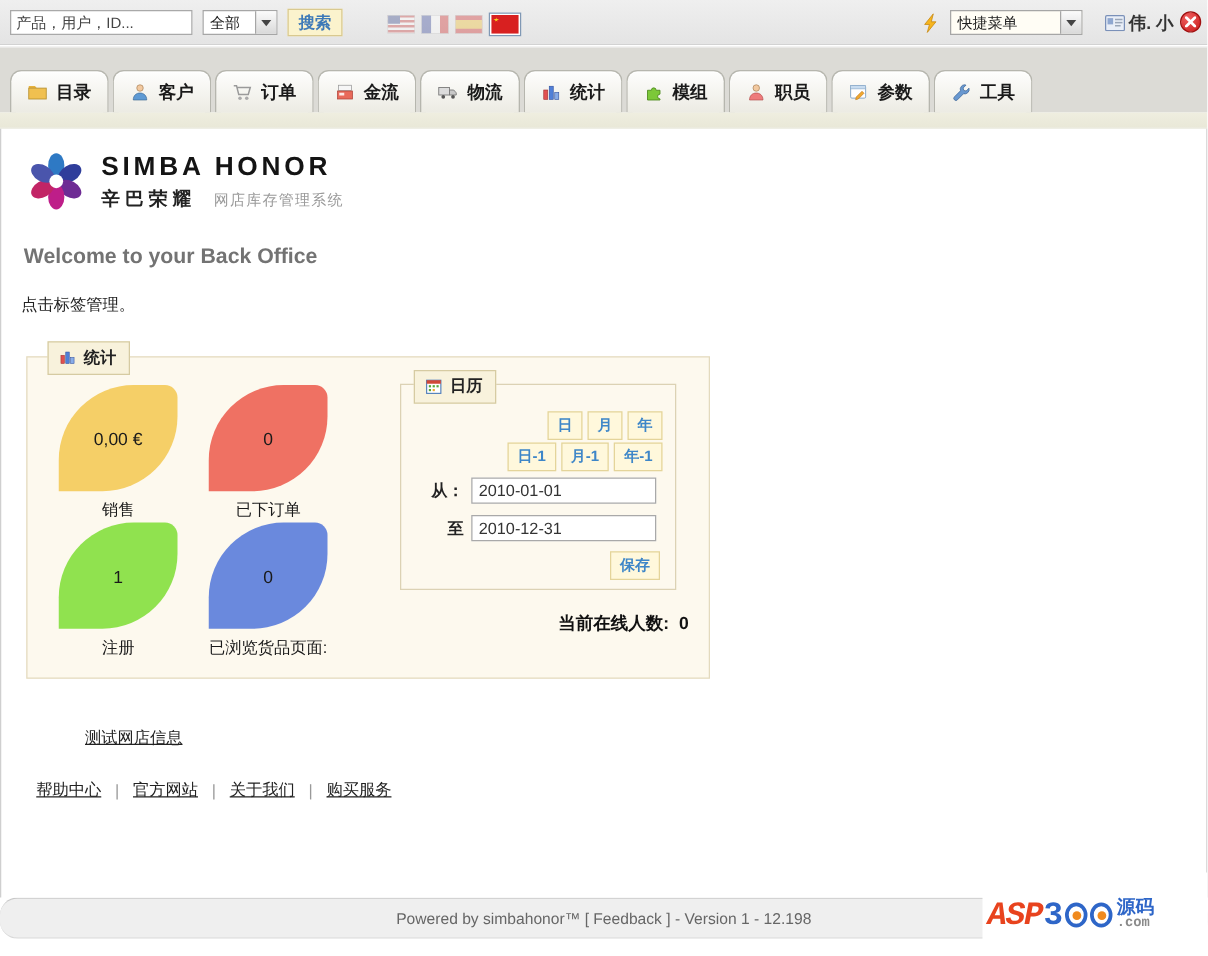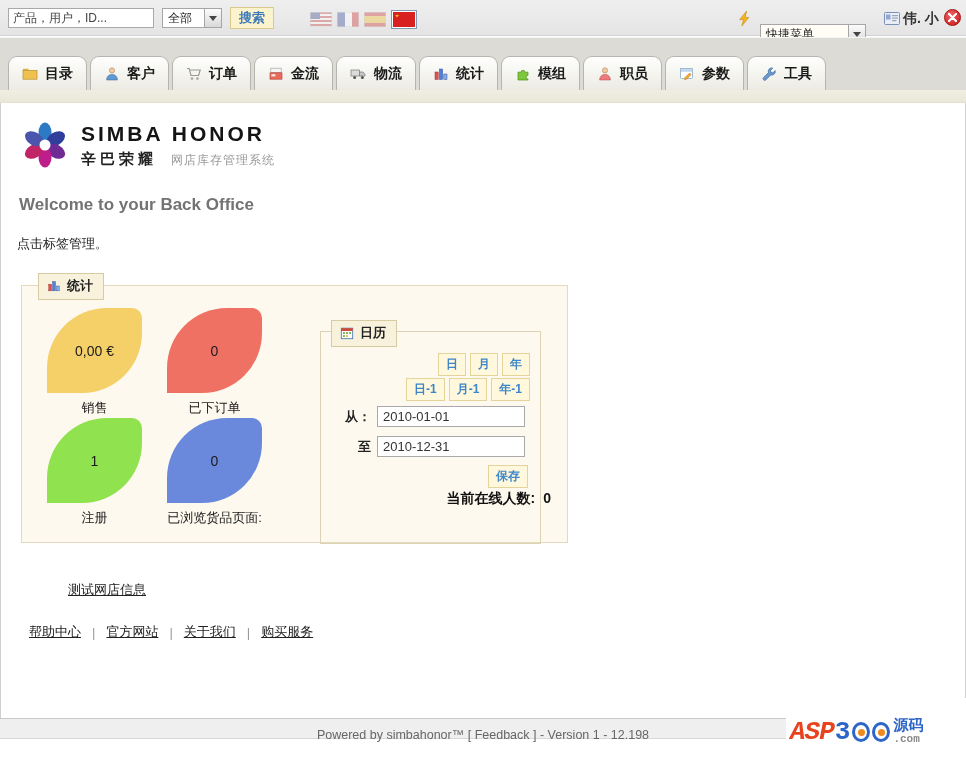--- a/index.html
+++ b/index.html
@@ -23,21 +23,21 @@
     position:absolute; height:20px; border:1px solid #A6A6A6; background:#FFF;
     display:flex; align-items:center; font-size:12px; color:#222;
   }
   .selectbox .sel-text { padding-left:5px; flex:1; white-space:nowrap; overflow:hidden; }
   .sel-arrow {
     width:17px; height:18px; margin-left:auto; border-left:1px solid #A6A6A6;
     background:linear-gradient(#FBFBFB,#D9D9D9); display:flex; align-items:center; justify-content:center;
   }
   .sel-arrow::after { content:""; border:4px solid transparent; border-top:5px solid #444; margin-top:4px; }
   .cat-select { left:162px; top:8px; width:60px; }
-  .quick-select { left:760px; top:24px; width:106px; background:#FFFDF5; }
+  .quick-select { left:760px; top:8px; width:106px; background:#FFFDF5; }
   .search-btn {
     position:absolute; left:230px; top:7px; height:22px; padding:0 8px;
     background:#FBF3CD; border:1px solid #D9C98F; color:#3E7AB8; font-weight:bold;
     font-size:13px; cursor:pointer; font-family:inherit;
   }
   .flags { position:absolute; left:310px; top:10px; display:flex; gap:5px; align-items:center; }
   .flag { display:inline-block; line-height:0; }
   .flag.faded { opacity:.38; }
   .flag.active { padding:1px; background:#FFF; border:1px solid #8098B4; }
   .bolt { position:absolute; left:736px; top:10px; line-height:0; }
@@ -97,21 +97,21 @@
   .leaf-yellow { background:#F5CF67; }
   .leaf-red    { background:#EF7163; }
   .leaf-green  { background:#90E24F; }
   .leaf-blue   { background:#6A89DD; }
   .leaf-label { position:absolute; width:95px; text-align:center; font-size:13px; color:#1A1A1A; white-space:nowrap; }
   .pos-c2 { left:120px; }
   .pos-r2 { top:110px; }
   .lbl-r1 { top:91px; }
   .lbl-r2 { top:201px; }
   
-  .cal-box { position:absolute; left:298px; top:21px; width:221px; height:213px; background:transparent; border-color:#DCD2B4;margin-top:24px; }
+  .cal-box { position:absolute; left:298px; top:21px; width:221px; height:165px; background:transparent; border-color:#DCD2B4; }
   .cal-box .legend { top:-12px; left:10px; }
   .btnrow { position:absolute; right:10px; display:flex; gap:4px; }
   .row1 { top:21px; } .row2 { top:46px; }
   .cal-btn {
     background:#FFF8DC; border:1px solid #E4D49A; color:#3E86C8; font-weight:bold;
     font-size:12px; padding:2px 7px; cursor:pointer; font-family:inherit; white-space:nowrap;
   }
   .daterow { position:absolute; left:0; width:100%; display:flex; align-items:center; }
   .from-row { top:74px; } .to-row { top:104px; }
   .date-label { width:56px; text-align:right; font-weight:bold; font-size:13px; padding-right:6px; }
@@ -123,23 +123,23 @@
   .online { position:absolute; right:16px; top:204px; font-weight:bold; font-size:14px; color:#111; }
   .online .num { margin-left:8px; }
   
   .feed-title { margin:46px 0 0 18px; font-size:16px; font-weight:bold; color:#3F9ED9; }
   .feed-link { margin:38px 0 0 67px; display:inline-block; font-size:13px; color:#222; text-decoration:underline; cursor:pointer; }
   .links-row { margin:24px 0 0 28px; font-size:13px; display:flex; align-items:center; }
   .links-row a { color:#222; text-decoration:underline; cursor:pointer; }
   .link-sep { color:#999; margin:0 11px; }
   
   .footerbar {
-    position:absolute; top:718px; left:0; width:966px; height:21px;
+    position:absolute; top:718px; left:0; width:966px; height:33px;
     background:#EFEFEF; border-top:1px solid #C9C9C9; border-bottom:1px solid #D8D8D8;
-    text-align:center; line-height:33px; font-size:12.5px; color:#666;
+    text-align:center; line-height:33px; font-size:12.5px; color:#666;border-radius:14px;
   }
   
   .watermark {
     position:absolute; right:0; top:698px; width:180px; height:67px; background:#FFF;
     display:flex; flex-direction:row; align-items:center; z-index:5; overflow:hidden;font-family:Liberation Mono, monospace;
   }
   .wm-flame { margin:-2px 0 -6px -60px; line-height:0; }
   .wm-row { display:flex; align-items:center; }
   .wm-asp { font-size:26px; font-weight:900; font-style:italic; color:#E8431E; letter-spacing:-1px; }
   .wm-3 { font-size:26px; font-weight:900; color:#2E66C8; margin-left:1px; }

